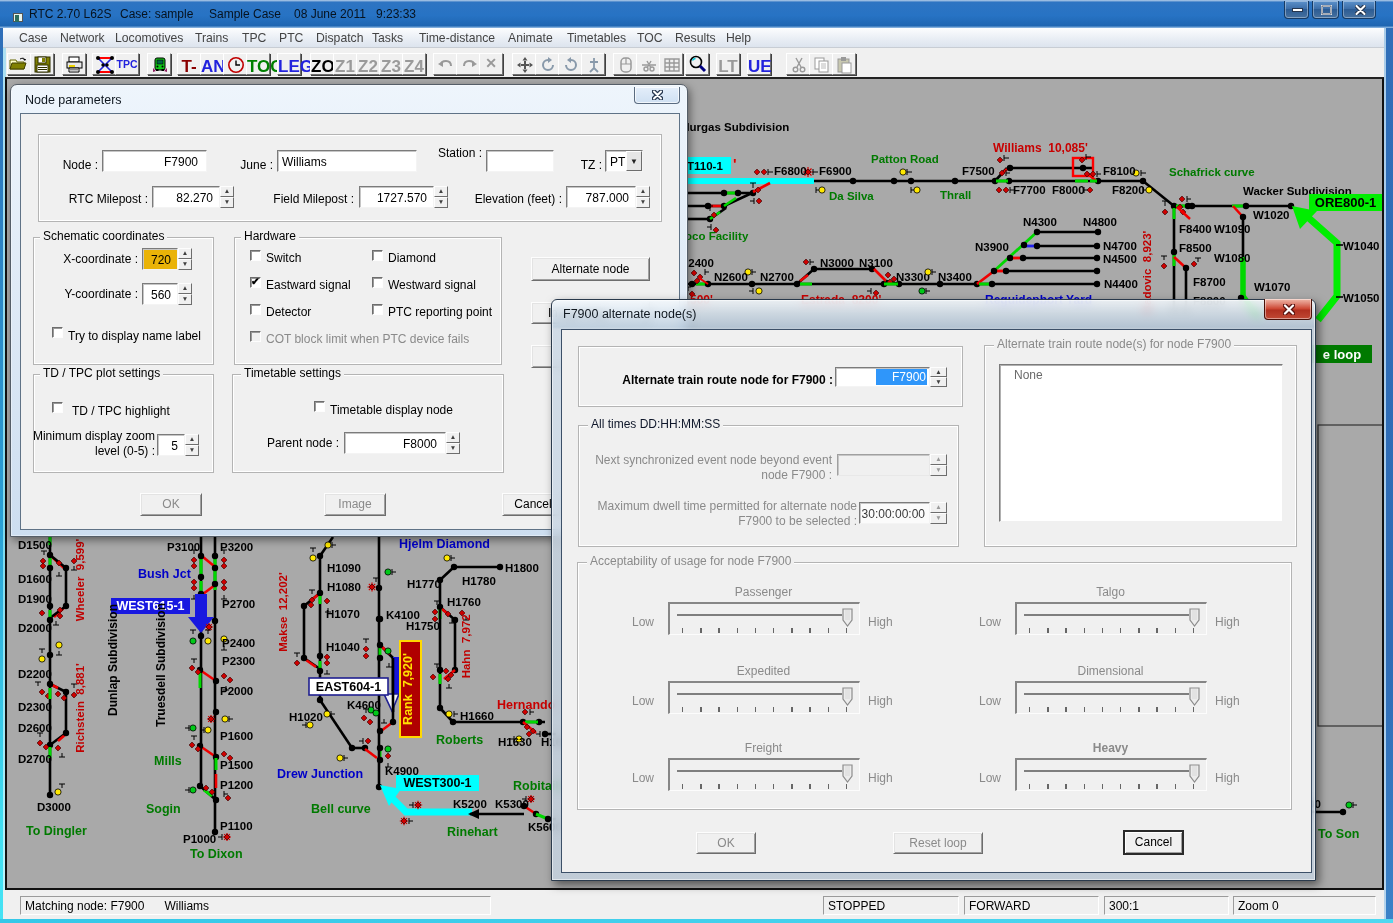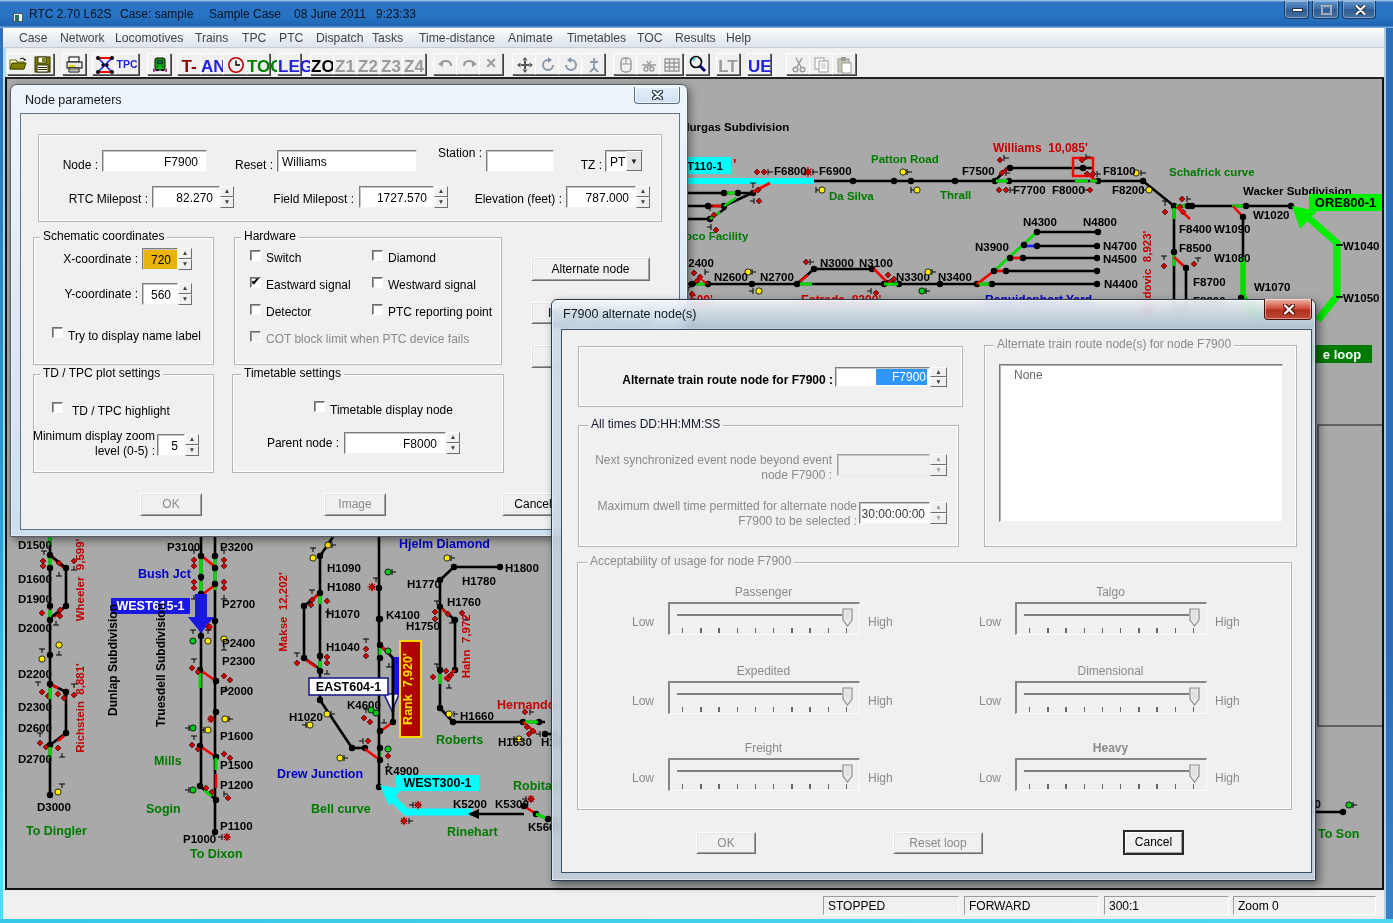--- a/index.html
+++ b/index.html
@@ -251,20 +251,21 @@
     </div>
 <div class="abs tbtn" style="left:830px;">
       <svg width="18" height="18" viewBox="0 0 18 18" style="position:absolute;left:3px;top:2px;">
         <rect x="2" y="3" width="11" height="13" fill="#c8c8b0" stroke="#999"></rect>
         <rect x="5" y="1" width="5" height="4" fill="#999"></rect>
         <rect x="6" y="7" width="9" height="10" fill="#fff" stroke="#999"></rect>
       </svg>
     </div>
 </div>
 <div id="statusbar" class="abs">
+<div class="abs spanel" style="left:18px;width:471px;">Matching node: F7900      Williams</div>
 <div class="abs spanel" style="left:821px;width:136px;">STOPPED</div>
 <div class="abs spanel" style="left:962px;width:135px;">FORWARD</div>
 <div class="abs spanel" style="left:1102px;width:125px;">300:1</div>
 <div class="abs spanel" style="left:1231px;width:143px;">Zoom 0</div>
 </div>
 <div id="bleft" class="abs"></div>
 <div id="bright" class="abs"></div>
 <div id="bleft2" class="abs"></div>
 <div id="bright2" class="abs"></div>
 <div id="bbottom" class="abs"></div>
@@ -865,21 +866,21 @@
 <div class="abs" style="left:623px;top:2px;width:46px;height:17px;background:linear-gradient(#e4eefa,#cfe0f2);border:1px solid #5a6b80;border-top:none;border-radius:0 0 4px 4px;box-shadow:inset 0 0 0 1px rgba(255,255,255,.7);">
       <svg style="position:absolute;left:17px;top:3px;" width="11" height="10">
         <path d="M2 1.5 L9 8.5 M9 1.5 L2 8.5" stroke="#2a3a52" stroke-width="4.6" stroke-linecap="round"></path>
         <path d="M2 1.5 L9 8.5 M9 1.5 L2 8.5" stroke="#fff" stroke-width="2" stroke-linecap="round"></path>
       </svg>
     </div>
 <div class="abs dcontent" style="left:9px;top:28px;width:660px;height:417px;">
 <div class="abs gbox" style="left:17px;top:20px;width:624px;height:88px;"></div>
 <div class="abs lbl" style="left:-123px;top:44px;width:200px;text-align:right;white-space:pre;">Node :</div>
 <div class="abs field" style="left:81px;top:36px;width:105px;height:22px;text-align:right;padding-right:8px;padding-top:4px;color:#000;background:#fff;">F7900</div>
-<div class="abs lbl" style="left:52px;top:44px;width:200px;text-align:right;white-space:pre;">Reset :</div>
+<div class="abs lbl" style="left:52px;top:44px;width:200px;text-align:right;white-space:pre;">June :</div>
 <div class="abs field" style="left:256px;top:36px;width:140px;height:22px;padding-left:4px;padding-top:4px;color:#000;background:#fff;">Williams</div>
 <div class="abs lbl" style="left:261px;top:32px;width:200px;text-align:right;white-space:pre;">Station :</div>
 <div class="abs field" style="left:465px;top:36px;width:68px;height:22px;padding-left:4px;padding-top:4px;color:#000;background:#fff;"></div>
 <div class="abs lbl" style="left:521px;top:44px;width:60px;text-align:right;white-space:pre;">TZ :</div>
 <div class="abs field" style="left:584px;top:36px;width:38px;height:22px;padding-left:4px;padding-top:4px;color:#000;background:#fff;">PT</div>
 <div class="abs" style="left:605px;top:37px;width:16px;height:20px;background:#e6e6e6;border:1px solid;border-color:#fdfdfd #6d6d6d #6d6d6d #fdfdfd;">
         <span style="position:absolute;left:3px;top:5px;font-size:8px;color:#222;">▼</span>
       </div>
 <div class="abs lbl" style="left:-73px;top:78px;width:200px;text-align:right;white-space:pre;">RTC Milepost :</div>
 <div class="abs field" style="left:131px;top:72px;width:68px;height:22px;text-align:right;padding-right:6px;padding-top:4px;color:#000;background:#fff;">82.270</div>

